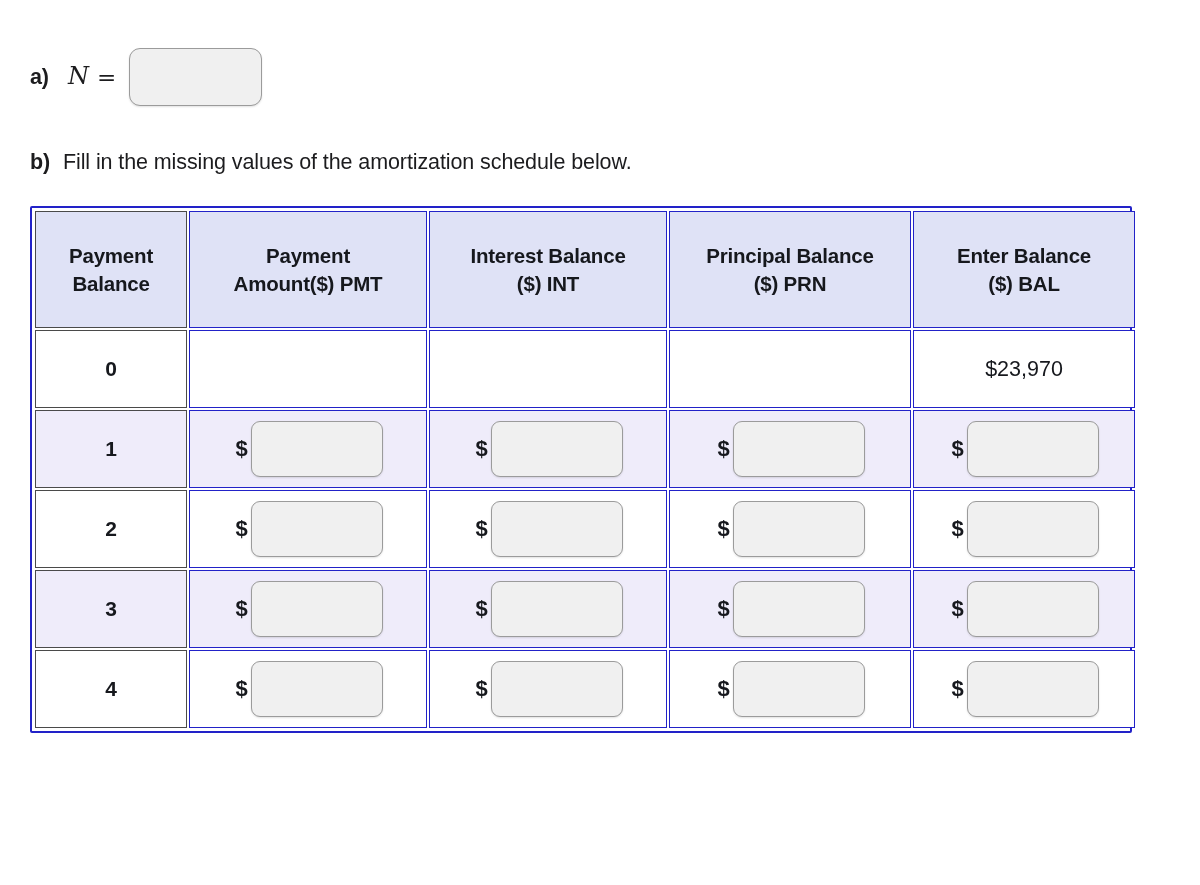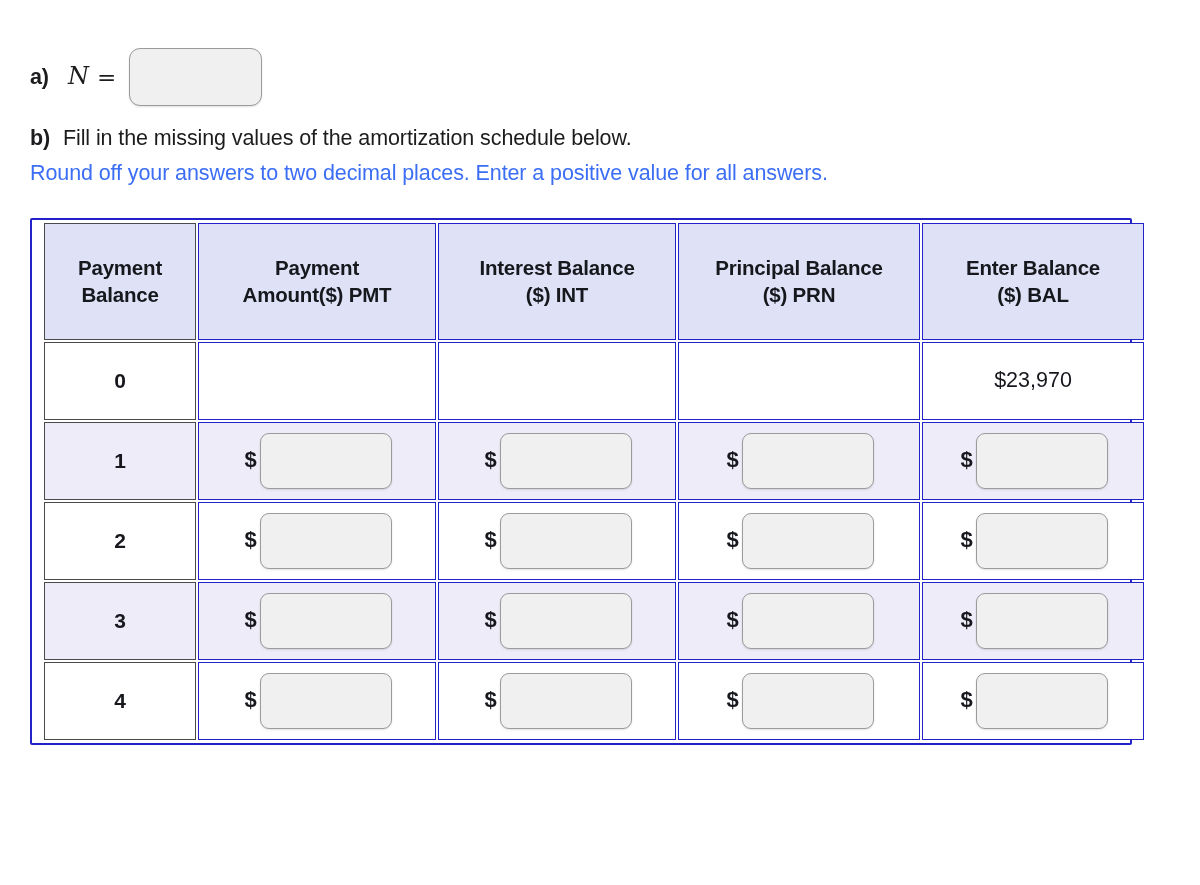--- a/index.html
+++ b/index.html
@@ -68,21 +68,21 @@
     width: 133px;
     height: 58px;
     border-radius: 11px;
   }
   .inputbox.cell {
     width: 132px;
     height: 56px;
   }
 
   .bline {
-    margin-top: 16px;
+    margin-top: 40px;
     font-size: 21.5px;
     line-height: 1.5;
     letter-spacing: -0.1px;
   }
   .bline .qlabel { font-weight: 700; }
   .note {
     margin-top: 3px;
     font-size: 21.5px;
     line-height: 1.5;
     letter-spacing: -0.1px;
@@ -95,21 +95,20 @@
     border: 2px solid #2222c8;
     border-radius: 2px;
     padding: 1px;
     background: #ffffff;
   }
   table.amort {
     border-collapse: separate;
     border-spacing: 2px;
     width: 100%;
     table-layout: fixed;
-    padding-left: 9px;
   }
   table.amort th,
   table.amort td {
     border: 1.5px solid #2222c8;
     background: #ffffff;
     padding: 0;
     vertical-align: middle;
     text-align: center;
   }
   
@@ -174,23 +173,20 @@
   <div class="qline">
     <span class="qlabel">a)</span>
     <span class="mathvar">N</span>
     <span class="matheq">=</span>
     <input class="inputbox big" type="text" placeholder="" style="">
   </div>
 
   <div class="bline">
     <span class="qlabel">b)</span>
     <span class="qtext">Fill in the missing values of the amortization schedule below.</span>
-  </div>
-  <div class="note">
-    <span id="note-span" style="color: rgb(59, 110, 245);">Round off your answers to two decimal places. Enter a positive value for all answers.</span>
   </div>
 
   <div class="tablewrap">
     <table class="amort">
       <colgroup>
         <col class="c0">
           <col class="c1">
           <col class="c2">
           <col class="c3">
           <col class="c4">

